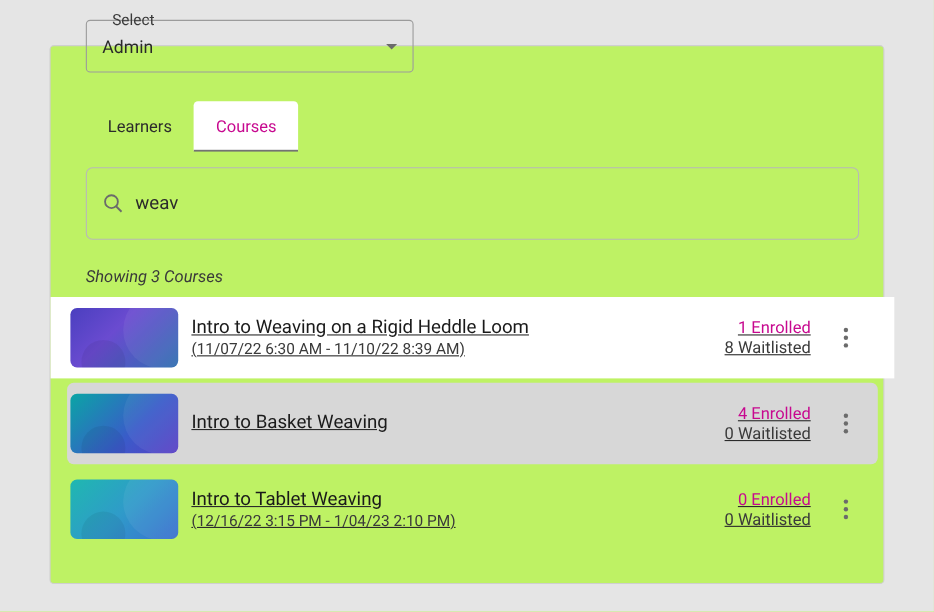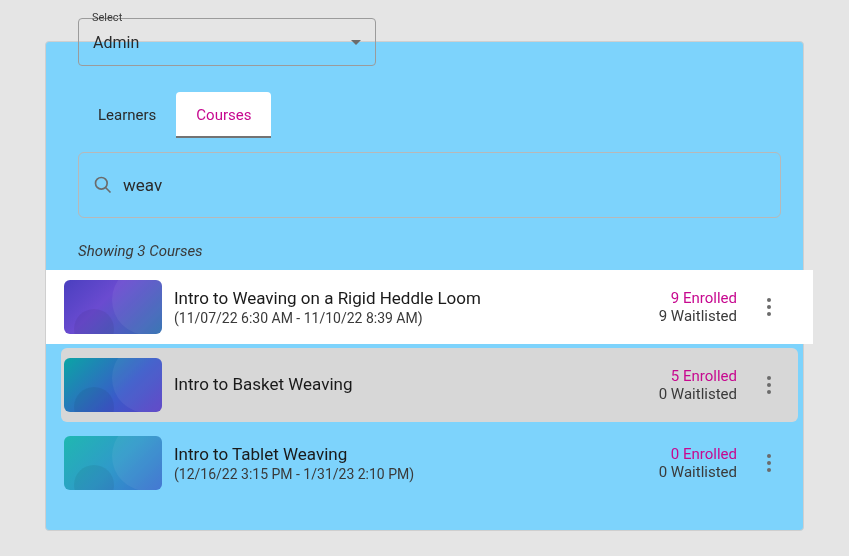--- a/index.html
+++ b/index.html
@@ -16,24 +16,24 @@
   }
   .select-wrap {
     position: relative;
     width: 298px;
     margin-left: 33px;
     margin-top: 18px;
   }
   .select-label {
     position: absolute;
     top: -7px;
-    left: 10px;
+    left: 20px;
     background: transparent;
     padding: 0 4px;
-    font-size: 11px;
+    font-size: 14px;
     color: #3a3a3a;
   }
   .select-box {
     border: 1px solid #9b9b9b;
     border-radius: 4px;
     height: 48px;
     display: flex;
     align-items: center;
     padding: 0 14px;
     justify-content: space-between;
@@ -45,21 +45,21 @@
     color: #2a2a2a;
   }
   .select-caret {
     width: 0; height: 0;
     border-left: 5px solid transparent;
     border-right: 5px solid transparent;
     border-top: 5px solid #6b6b6b;
   }
 
   .card {
-    background: #7dd3fc;
+    background: #bef264;
     border: 1px solid #cfcfcf;
     border-radius: 4px;
     margin-top: -25px;
     padding: 50px 22px 30px 32px;
     position: relative;
     z-index: -1;
   }
   
   .card > * { z-index: 1; position: relative; }
 
@@ -112,20 +112,21 @@
   .rows {
     margin-top: 10px;
     margin-left: -32px;
     margin-right: -32px;
   }
   .row {
     display: flex;
     align-items: center;
     padding: 10px 32px 10px 18px;
     gap: 12px;
+    text-decoration: underline;
   }
   .row-0 { background: #ffffff; }
   .row-1 { background: #d7d7d7; border-radius: 6px; margin: 4px 15px; padding: 10px 17px 10px 3px; }
   .row-2 { background: transparent; }
 
   .thumb {
     width: 98px;
     height: 54px;
     border-radius: 6px;
     flex-shrink: 0;
@@ -231,51 +232,51 @@
 
     <div class="rows">
 
       <div class="row row-0">
         <div class="thumb thumb-0"></div>
         <div class="row-text">
           <div class="row-title">Intro to Weaving on a Rigid Heddle Loom</div>
           <div class="row-dates">(11/07/22 6:30 AM - 11/10/22 8:39 AM)</div>
         </div>
         <div class="row-stats">
-          <div class="enrolled">9 Enrolled</div>
-          <div class="waitlisted">9 Waitlisted</div>
+          <div class="enrolled">1 Enrolled</div>
+          <div class="waitlisted">8 Waitlisted</div>
         </div>
         <div class="kebab">
           <span></span>
           <span></span>
           <span></span>
         </div>
       </div>
 
       <div class="row row-1">
         <div class="thumb thumb-1"></div>
         <div class="row-text">
           <div class="row-title">Intro to Basket Weaving</div>
         </div>
         <div class="row-stats">
-          <div class="enrolled">5 Enrolled</div>
+          <div class="enrolled">4 Enrolled</div>
           <div class="waitlisted">0 Waitlisted</div>
         </div>
         <div class="kebab">
           <span></span>
           <span></span>
           <span></span>
         </div>
       </div>
 
       <div class="row row-2">
         <div class="thumb thumb-2"></div>
         <div class="row-text">
           <div class="row-title">Intro to Tablet Weaving</div>
-          <div class="row-dates">(12/16/22 3:15 PM - 1/31/23 2:10 PM)</div>
+          <div class="row-dates">(12/16/22 3:15 PM - 1/04/23 2:10 PM)</div>
         </div>
         <div class="row-stats">
           <div class="enrolled">0 Enrolled</div>
           <div class="waitlisted">0 Waitlisted</div>
         </div>
         <div class="kebab">
           <span></span>
           <span></span>
           <span></span>
         </div>

